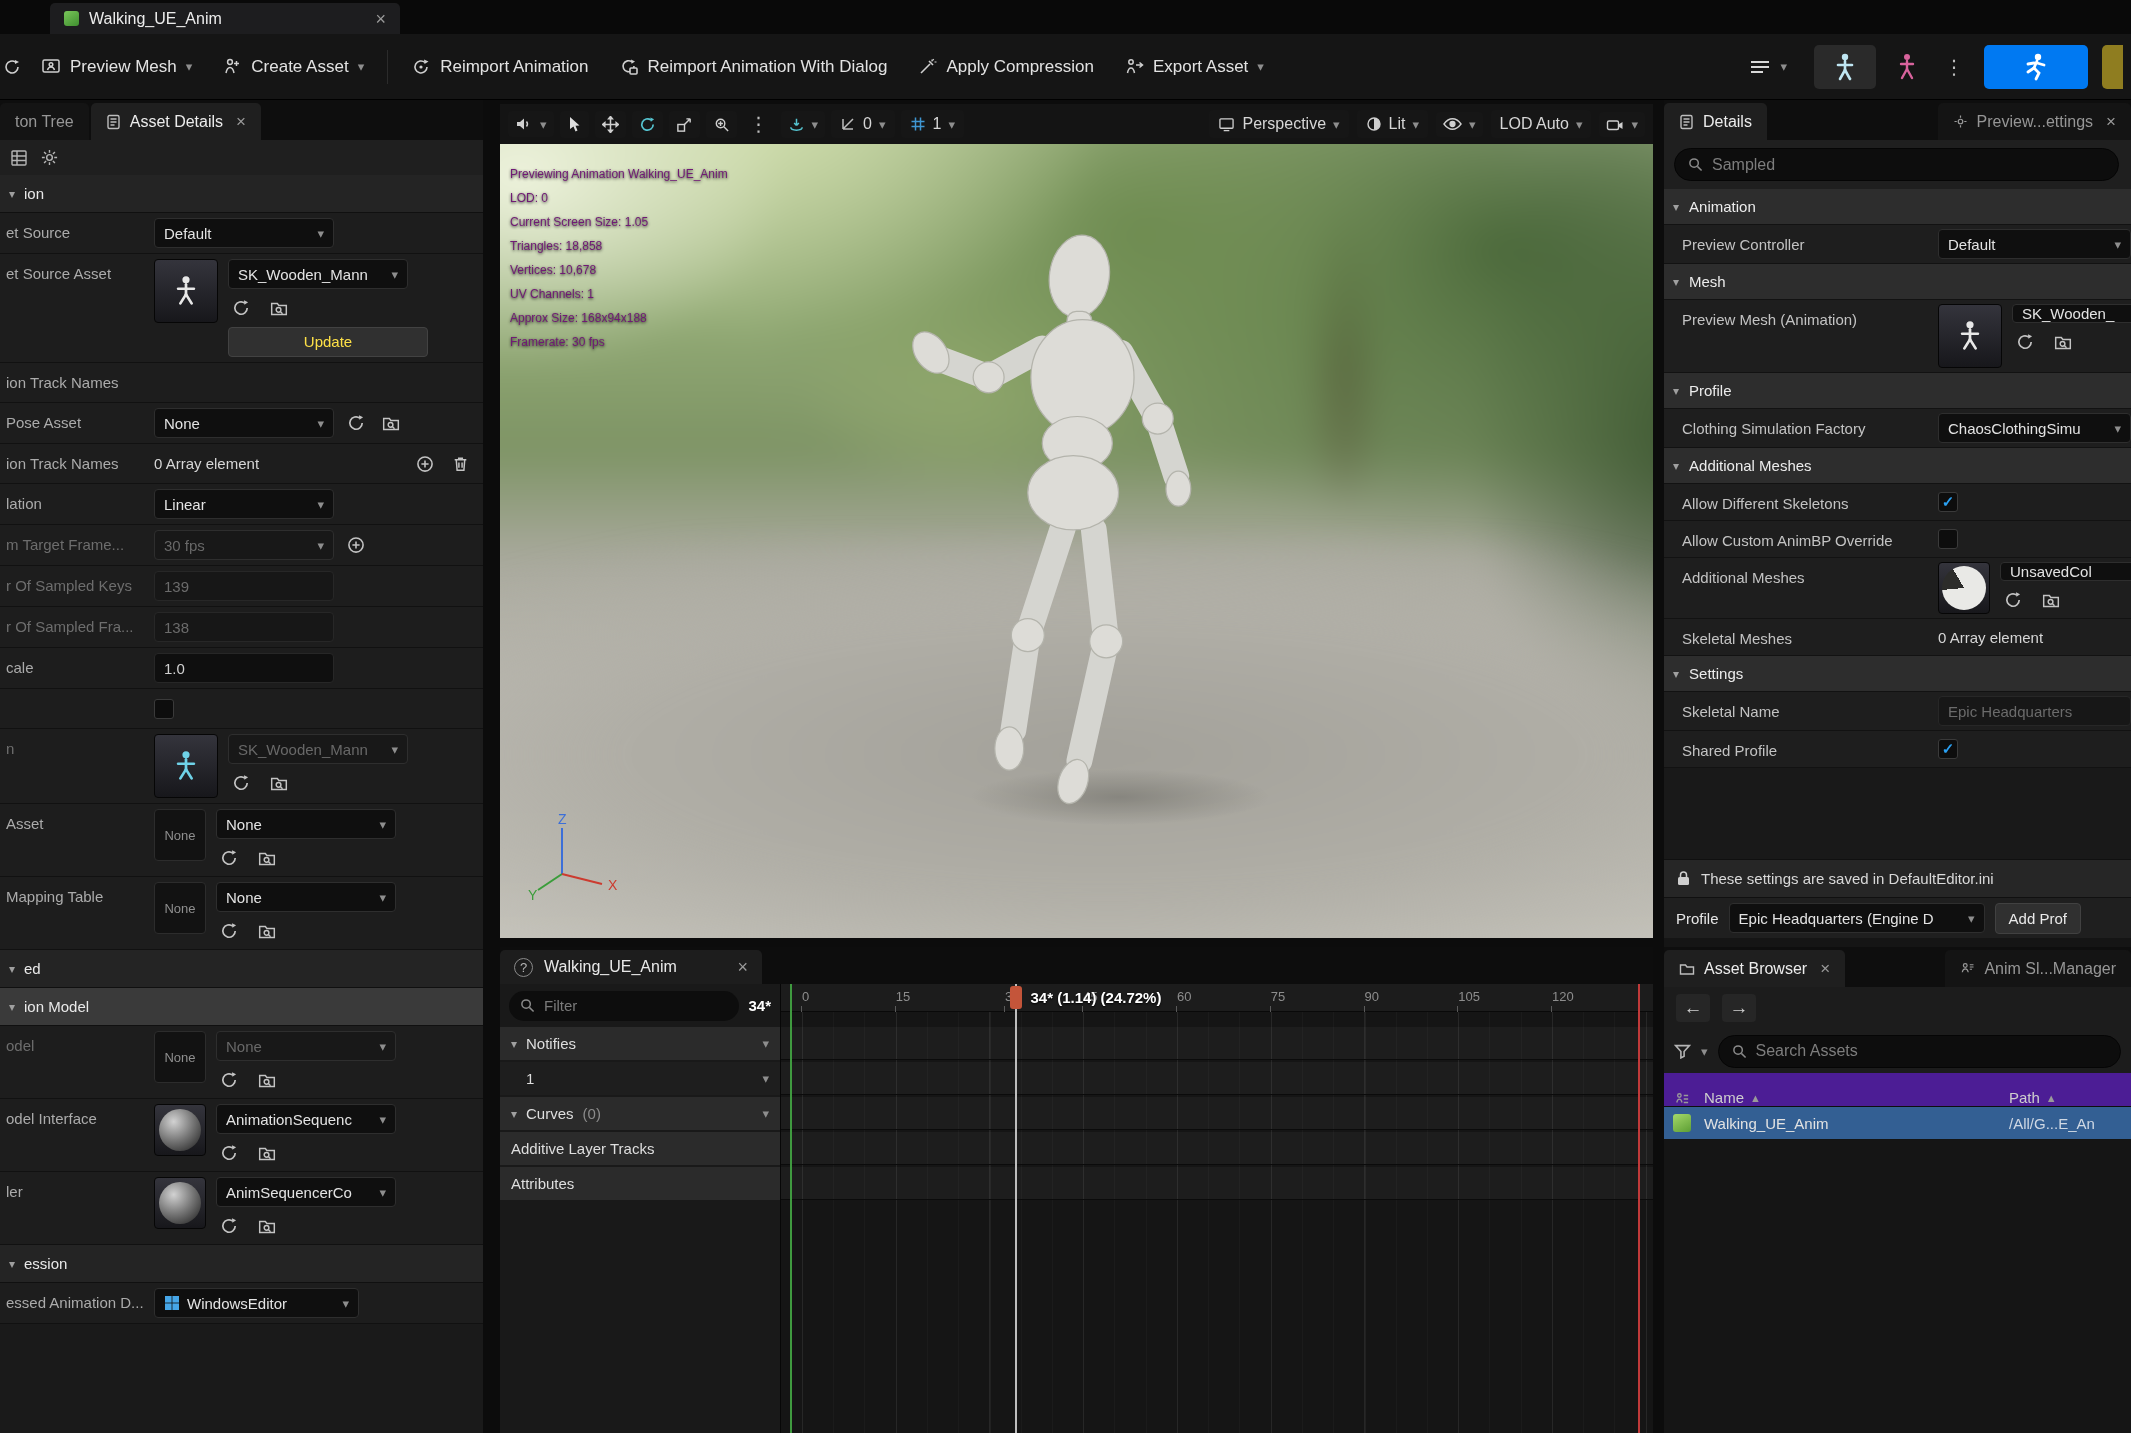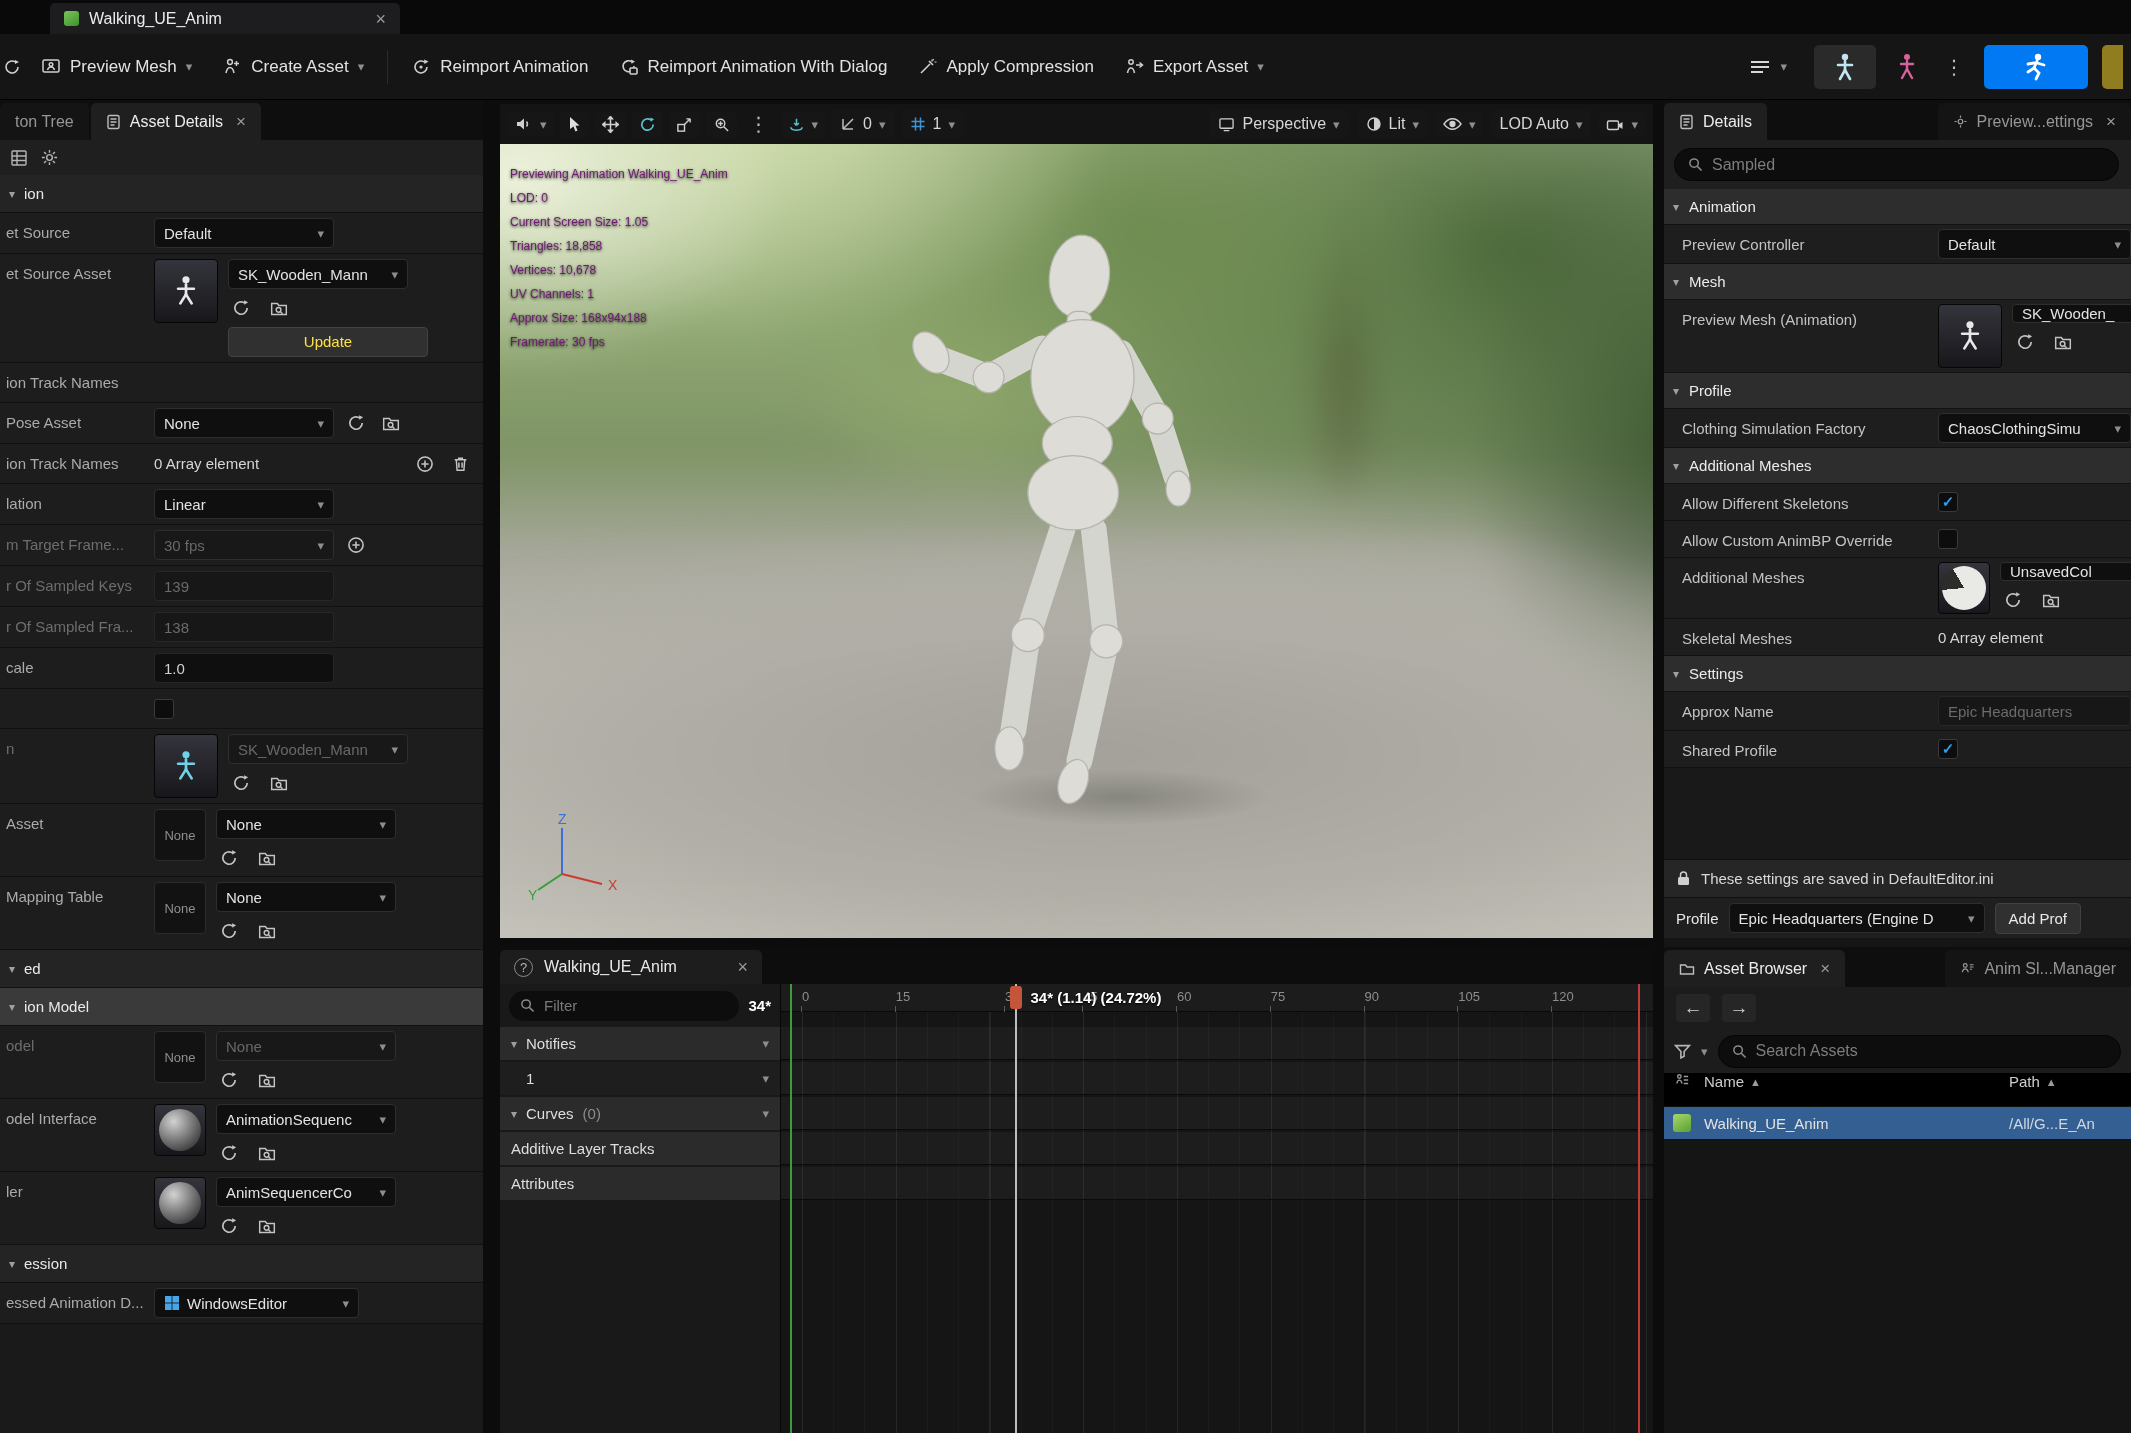--- a/index.html
+++ b/index.html
@@ -132,21 +132,21 @@
   .info-row{margin-top:auto;height:38px;flex:none;background:#262626;display:flex;align-items:center;gap:10px;padding:0 12px;color:#d9d9d9;border-top:1px solid #101010}
   .profile-row{height:41px;flex:none;background:#1f1f1f;display:flex;align-items:center;gap:10px;padding:0 0 0 12px;border-top:1px solid #101010}
   .profile-row .dd{width:256px}
   .btn-addprof{height:31px;background:#303030;border:1px solid #414141;border-radius:4px;color:#e9e9e9;padding:0 13px;line-height:29px;cursor:pointer;white-space:nowrap;overflow:hidden}
 
   
   #asset-browser{height:486px;flex:none;margin-top:9px;background:#171717;display:flex;flex-direction:column}
   .ab-nav{height:42px;display:flex;align-items:center;gap:12px;padding:0 12px;background:#1c1c1c;flex:none}
   .nav-btn{width:34px;height:28px;border-radius:4px;display:flex;align-items:center;justify-content:center;color:#d2d2d2;font-size:19px;cursor:pointer;background:#262626}
   .ab-search-row{height:44px;display:flex;align-items:center;gap:10px;padding:0 10px;background:#1c1c1c;flex:none}
-  .ab-header{height:34px;flex:none;background:#000000;display:flex;align-items:flex-start;border-bottom:1px solid #0e0e0e;color:#cecece}
+  .ab-header{height:34px;flex:none;background:#4c1d95;display:flex;align-items:flex-end;border-bottom:1px solid #0e0e0e;color:#cecece}
   .ab-hcell{display:flex;align-items:center;gap:6px;cursor:pointer}
   .sort{color:#9a9a9a;font-size:11px}
   .ab-icon-col{width:36px;display:flex;justify-content:center;color:#9a9a9a}
   .ab-name-col{flex:1;padding-left:4px}
   .ab-path-col{width:122px;flex:none}
   .ab-row{height:33px;display:flex;align-items:center;color:#e2e2e2;cursor:pointer;background:#1b1b1b;border-bottom:1px solid #141414}
   .ab-row.selected{background:#335f93}
   .doc-ic{width:18px;height:18px;border-radius:3px;background:linear-gradient(150deg,#a5d96a,#5d9e34);flex:none}
   .ab-rest{flex:1;background:#151515}
 </style>
@@ -1042,21 +1042,21 @@
               <div class="dp-label">Skeletal Meshes</div>
               <div class="dp-value">
                 <span class="val-text">0 Array element</span>
               </div>
             </div>
             <div class="dp-cat">
               <span class="tri">▾</span>
               <span>Settings</span>
             </div>
             <div class="dp-row">
-              <div class="dp-label dim">Approx Name</div>
+              <div class="dp-label dim">Skeletal Name</div>
               <div class="dp-value">
                 <div class="inp disabled">Epic Headquarters</div>
               </div>
             </div>
             <div class="dp-row">
               <div class="dp-label dim">Shared Profile</div>
               <div class="dp-value">
                 <div class="cb">✓</div>
               </div>
             </div>

